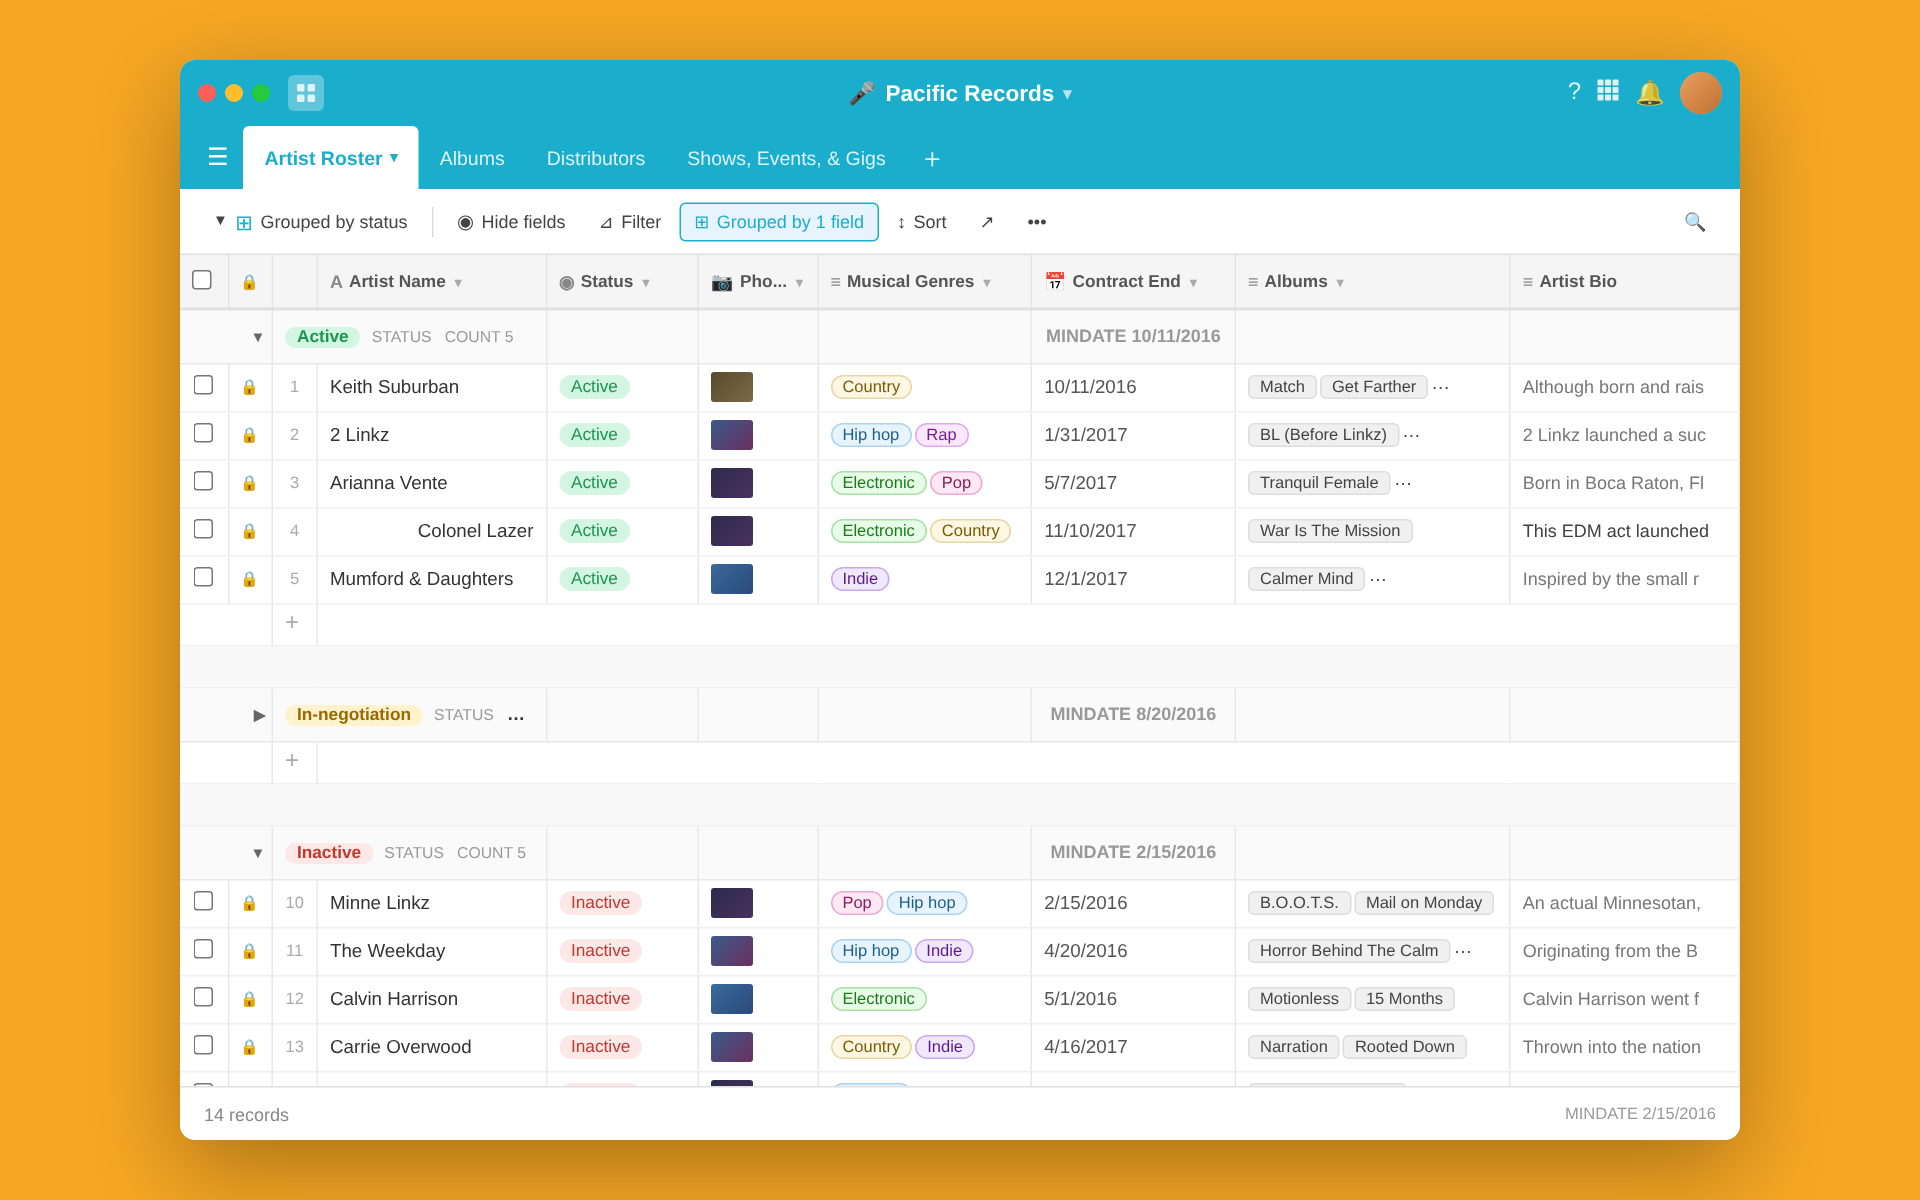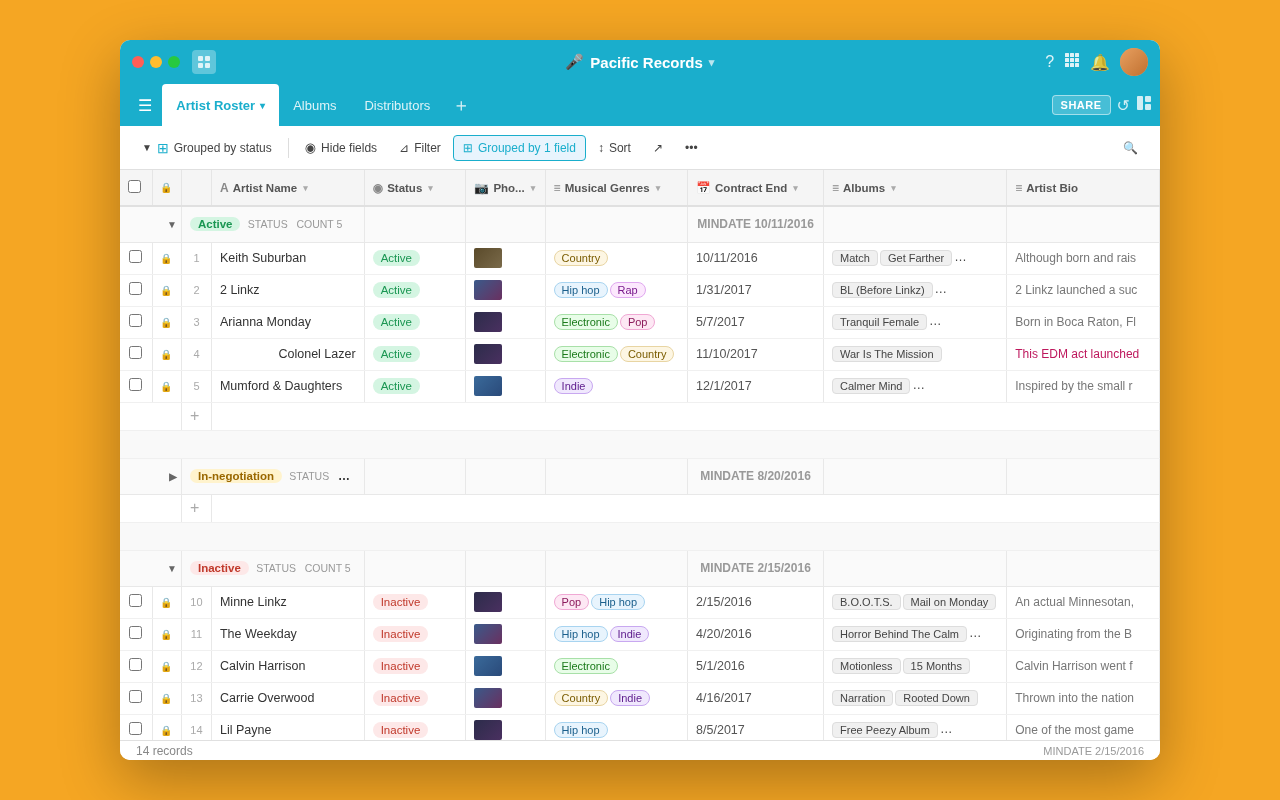--- a/index.html
+++ b/index.html
@@ -311,21 +311,21 @@
       font-size: 11px;
       text-align: center;
     }
     .add-row td {
       color: #bbb;
       font-size: 16px;
       height: 28px;
     }
     
     .status-bar {
-      height: 20px;
+      height: 36px;
       border-top: 1px solid #e0e0e0;
       display: flex;
       align-items: center;
       padding: 0 16px;
       font-size: 12px;
       color: #888;
       background: #fff;
       flex-shrink: 0;
     }
     .status-right {
@@ -385,32 +385,24 @@
     <div class="nav-tab active">
       <span>Artist Roster</span>
       <span class="nav-tab-dropdown">▾</span>
     </div>
     <div class="nav-tab">
       <span>Albums</span>
     </div>
     <div class="nav-tab">
       <span>Distributors</span>
     </div>
+    <div class="nav-tab">
+      <span>Shows, Events, &amp; Gigs</span>
+    </div>
     <div class="nav-add">＋</div>
-    <div class="nav-right">
-      <button class="share-btn">SHARE</button>
-      <span class="title-bar-icon" style="color:rgba(255,255,255,0.8);">↺</span>
-      <span class="title-bar-icon" style="color:rgba(255,255,255,0.8);">
-        <svg width="16" height="16" viewBox="0 0 16 16" fill="white" opacity="0.8">
-            <rect x="1" y="1" width="6" height="14" rx="1"></rect>
-            <rect x="9" y="1" width="6" height="6" rx="1"></rect>
-            <rect x="9" y="9" width="6" height="6" rx="1"></rect>
-          </svg>
-      </span>
-    </div>
   </div>
 
   <div class="toolbar">
     <div class="toolbar-left">
       <div class="toolbar-btn">
         <span style="font-size:10px;">▼</span>
         <span class="grid-icon">⊞</span>
         <span>Grouped by status</span>
       </div>
       <div class="toolbar-separator"></div>
@@ -544,39 +536,39 @@
       <td><div class="thumb thumb-multi"></div></td>
       <td><span class="tag tag-hiphop">Hip hop</span><span class="tag tag-rap">Rap</span></td>
       <td style="color:#555;">1/31/2017</td>
       <td><span class="album-tag">BL (Before Linkz)</span><span class="album-tag">Based on a F.A.L.S.E</span></td>
       <td style="color:#777; font-size:12px; max-width:160px; overflow:hidden; text-overflow:ellipsis;">2 Linkz launched a suc</td>
     </tr>
           <tr>
       <td class="check-col"><input type="checkbox" style="width: 13px; height: 13px;"></td>
       <td class="lock-col"><span style="font-size:10px;color:#ddd;">🔒</span></td>
       <td class="row-num">3</td>
-      <td style="font-weight:500;">Arianna Monday</td>
+      <td style="font-weight:500;">Arianna Vente</td>
       <td><span class="badge badge-active">Active</span></td>
       <td><div class="thumb thumb-dark"></div></td>
       <td><span class="tag tag-electronic">Electronic</span><span class="tag tag-pop">Pop</span></td>
       <td style="color:#555;">5/7/2017</td>
       <td><span class="album-tag">Tranquil Female</span><span class="album-tag">Thanksgiving &amp; Chill</span></td>
       <td style="color:#777; font-size:12px; max-width:160px; overflow:hidden; text-overflow:ellipsis;">Born in Boca Raton, Fl</td>
     </tr>
           <tr>
       <td class="check-col"><input type="checkbox" style="width: 13px; height: 13px;"></td>
       <td class="lock-col"><span style="font-size:10px;color:#ddd;">🔒</span></td>
       <td class="row-num">4</td>
       <td style="font-weight:500;text-align:right;">Colonel Lazer</td>
       <td><span class="badge badge-active">Active</span></td>
       <td><div class="thumb thumb-dark"></div></td>
       <td><span class="tag tag-electronic">Electronic</span><span class="tag tag-country">Country</span></td>
       <td style="color:#555;">11/10/2017</td>
       <td><span class="album-tag">War Is The Mission</span></td>
-      <td style="color:#be185d; font-size:12px; max-width:160px; overflow:hidden; text-overflow:ellipsis;">This EDM act launched</td>
+      <td style="color:#404040; font-size:12px; max-width:160px; overflow:hidden; text-overflow:ellipsis;">This EDM act launched</td>
     </tr>
           <tr>
       <td class="check-col"><input type="checkbox" style="width: 13px; height: 13px;"></td>
       <td class="lock-col"><span style="font-size:10px;color:#ddd;">🔒</span></td>
       <td class="row-num">5</td>
       <td style="font-weight:500;">Mumford &amp; Daughters</td>
       <td><span class="badge badge-active">Active</span></td>
       <td><div class="thumb thumb-blue"></div></td>
       <td><span class="tag tag-indie">Indie</span></td>
       <td style="color:#555;">12/1/2017</td>

